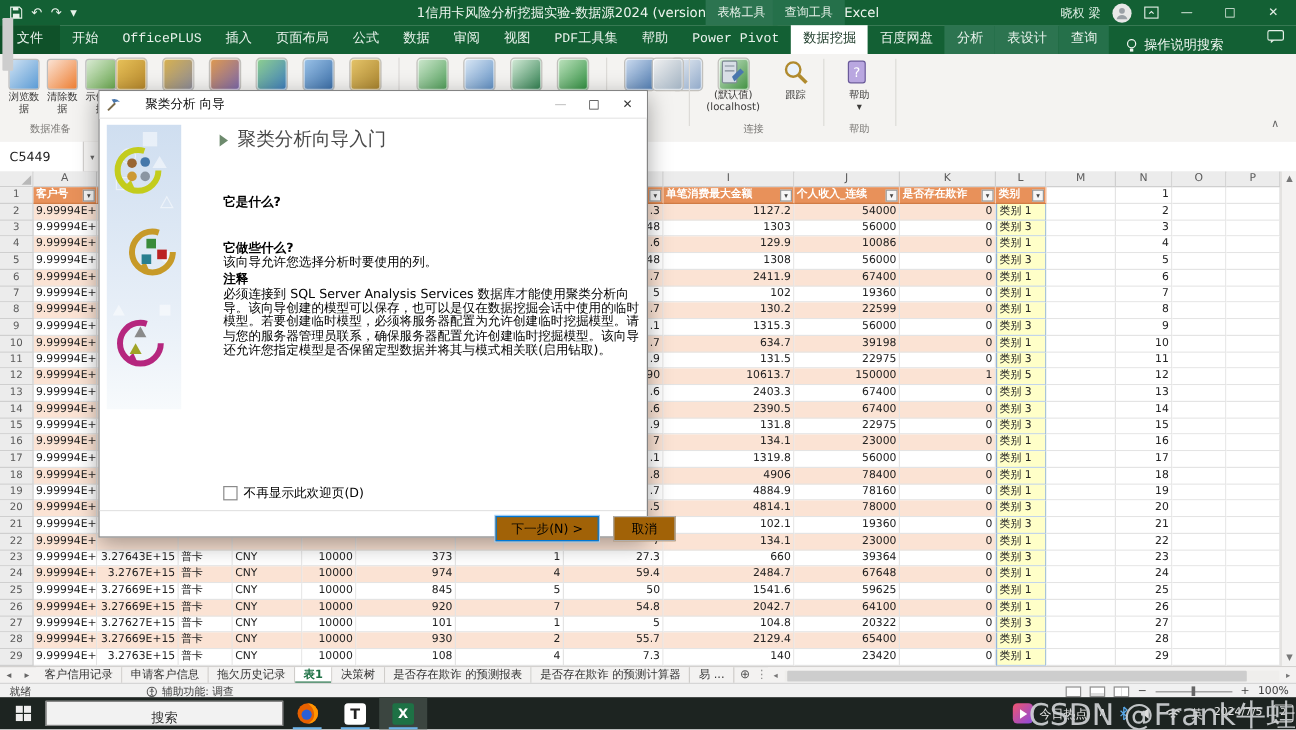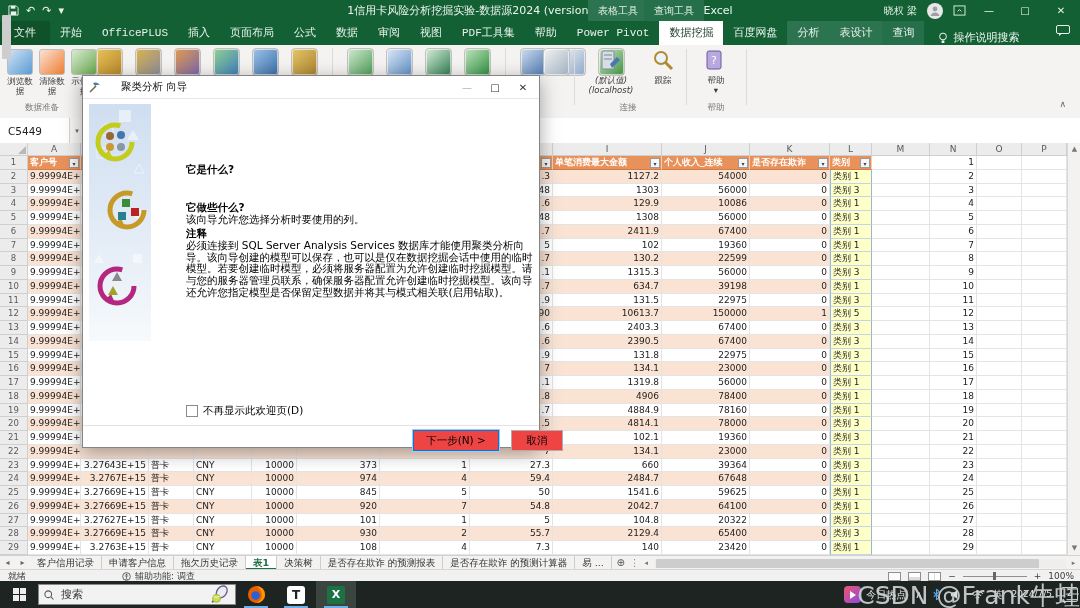--- a/index.html
+++ b/index.html
@@ -89,21 +89,21 @@
   #sb-right{position:absolute;right:6px;display:flex;align-items:center;gap:7px;}
   .viewbtn{width:13px;height:9px;border:1px solid #8f8f8f;background:#fbfbfb;box-sizing:border-box;}
   .viewbtn.v2{background:linear-gradient(#fff 60%,#ddd 60%);}
   .viewbtn.v3{background:linear-gradient(90deg,#fff 45%,#ddd 45% 55%,#fff 55%);}
   #zoomtrack{width:64px;height:1px;background:#8f8f8f;position:relative;}
   #zoomthumb{position:absolute;left:30px;top:-3.5px;width:3px;height:8px;background:#666;}
   
   #taskbar{left:0;top:581px;width:1080px;height:27px;background:#1d2421;display:flex;align-items:center;color:#e8e8e8;}
   #startbtn{width:38px;height:27px;display:flex;align-items:center;justify-content:center;}
   #searchbox{width:198px;height:21px;background:#f2f2f2;border:1px solid #888;display:flex;align-items:center;
-             gap:6px;padding:0 4px;box-sizing:border-box;color:#333;font-size:11px;}
+             gap:6px;padding:0 4px;box-sizing:border-box;color:#333;font-size:11px;flex-direction:column;}
   #searchbox .grow{flex:1;}
   .tbapp{width:40px;height:27px;display:flex;align-items:center;justify-content:center;position:relative;}
   .tbapp .ul{position:absolute;bottom:0;left:8px;right:8px;height:2px;background:#6cb2e8;}
   .tbapp.activeapp{background:#3b4540;}
   #typora-sq{width:18px;height:18px;background:#fff;border-radius:3px;color:#222;font-size:12px;font-weight:bold;
              display:flex;align-items:center;justify-content:center;}
   #excel-sq{width:18px;height:18px;background:#1e7145;border-radius:2px;color:#fff;font-size:11px;font-weight:bold;
             display:flex;align-items:center;justify-content:center;}
   #tb-right{position:absolute;right:2px;top:581px;height:27px;display:flex;align-items:center;gap:9px;font-size:10px;color:#e8e8e8;}
   #newsicon{width:17px;height:17px;border-radius:4px;background:linear-gradient(135deg,#f0556f,#8a4ae0);
@@ -123,21 +123,21 @@
   .dlgbtn.dim{color:#b5b5b5;}
   #dlg-art{position:absolute;left:6px;top:28px;width:62px;height:237px;
            background:linear-gradient(180deg,#cfdef0 0%,#e9f0f8 70%,#f7fafc 100%);}
   #dlg-heading{position:absolute;left:100px;top:30px;font-size:15.5px;color:#4a4a4a;display:flex;align-items:center;gap:8px;}
   #dlg-heading .arr{width:0;height:0;border-left:7px solid #6d8a6d;border-top:5px solid transparent;border-bottom:5px solid transparent;}
   .dlg-sect{position:absolute;left:103px;width:348px;font-size:10.5px;line-height:11.8px;color:#000;}
   .dlg-sect b{display:block;}
   #dlg-check{position:absolute;left:103px;top:328px;display:flex;align-items:center;gap:5px;font-size:10.5px;color:#000;}
   #dlg-check .box{width:10px;height:10px;border:1px solid #8a8a8a;background:#fff;}
   #dlg-sep{position:absolute;left:0px;top:349px;width:456px;height:1px;background:#e3e3e3;}
-  .dlg-btn{position:absolute;top:354px;height:21px;background:#ef4444;border:1px solid #adadad;font-size:10.5px;
+  .dlg-btn{position:absolute;top:354px;height:21px;background:#a16207;border:1px solid #adadad;font-size:10.5px;
            color:#000;display:flex;align-items:center;justify-content:center;box-sizing:border-box;}
   #btn-next{left:330px;width:86px;border-color:#0078d7;box-shadow:0 0 0 1px #9ecbf5;}
   #btn-cancel{left:428px;width:52px;}
   svg{display:block;}
 </style>
 </head>
 <body>
 
 <div class="abs" id="titlebar">
   <div class="qat">
@@ -231,21 +231,21 @@
       <div class="dmicon" style="background: linear-gradient(135deg, rgb(219, 232, 245), rgb(95, 143, 196));"></div>
       <div class="dmicon" style="background: linear-gradient(135deg, rgb(214, 236, 217), rgb(47, 127, 79));"></div>
       <div class="dmicon" style="background: linear-gradient(135deg, rgb(191, 227, 191), rgb(47, 143, 63));"></div>
       <div class="vsep"></div>
       <div class="dmicon" style="background: linear-gradient(135deg, rgb(205, 220, 240), rgb(74, 119, 173));"></div>
       <div class="dmicon" style="background: linear-gradient(135deg, rgb(238, 242, 247), rgb(143, 168, 200));"></div>
       <div class="dmicon" style="background: linear-gradient(135deg, rgb(207, 232, 207), rgb(63, 143, 63));"></div>
     </div>
   <div class="dmicon abs" style="left:543px;top:3px;background:linear-gradient(135deg,#f2f2f2,#9fb0c0);"></div>
 
-  <div class="bigbtn" style="left:578px;width:66px;font-style:italic;">
+  <div class="bigbtn" style="left:578px;width:66px;">
     <svg class="ric" viewBox="0 0 26 26">
         <rect x="4" y="3" width="12" height="18" rx="1" fill="#d8dee6" stroke="#7f8a96"></rect>
         <line x1="6" y1="7" x2="14" y2="7" stroke="#7f8a96"></line>
         <line x1="6" y1="11" x2="14" y2="11" stroke="#7f8a96"></line>
         <path d="M14 20l8-8-3-3-7 7z" fill="#4a77ad"></path>
       </svg>
     <span>(默认值) (localhost)</span>
   </div>
   <div class="bigbtn" style="left:648px;width:30px;">
     <svg class="ric" viewBox="0 0 26 26">
@@ -987,20 +987,24 @@
       </g>
       <g>
         <circle cx="28" cy="182" r="17" fill="none" stroke="#b5267e" stroke-width="5" stroke-dasharray="85 22"></circle>
         <path d="M16 196l10 3-4-9z" fill="#b5267e"></path>
         <path d="M28 168l5 9h-10z" fill="#8a8a8a"></path>
           <path d="M24 182l5 9h-10z" fill="#a0a326"></path>
       </g>
     </svg>
   </div>
 
+  <div id="dlg-heading">
+    <span class="arr"></span>
+    <span>聚类分析向导入门</span>
+  </div>
 
   <div class="dlg-sect" style="top:88px;">
     <b>它是什么?</b>
   </div>
   <div class="dlg-sect" style="top:126px;">
     <b>它做些什么?</b>
     <span>该向导允许您选择分析时要使用的列。</span>
   </div>
   <div class="dlg-sect" style="top:152px;">
     <b>注释</b>

